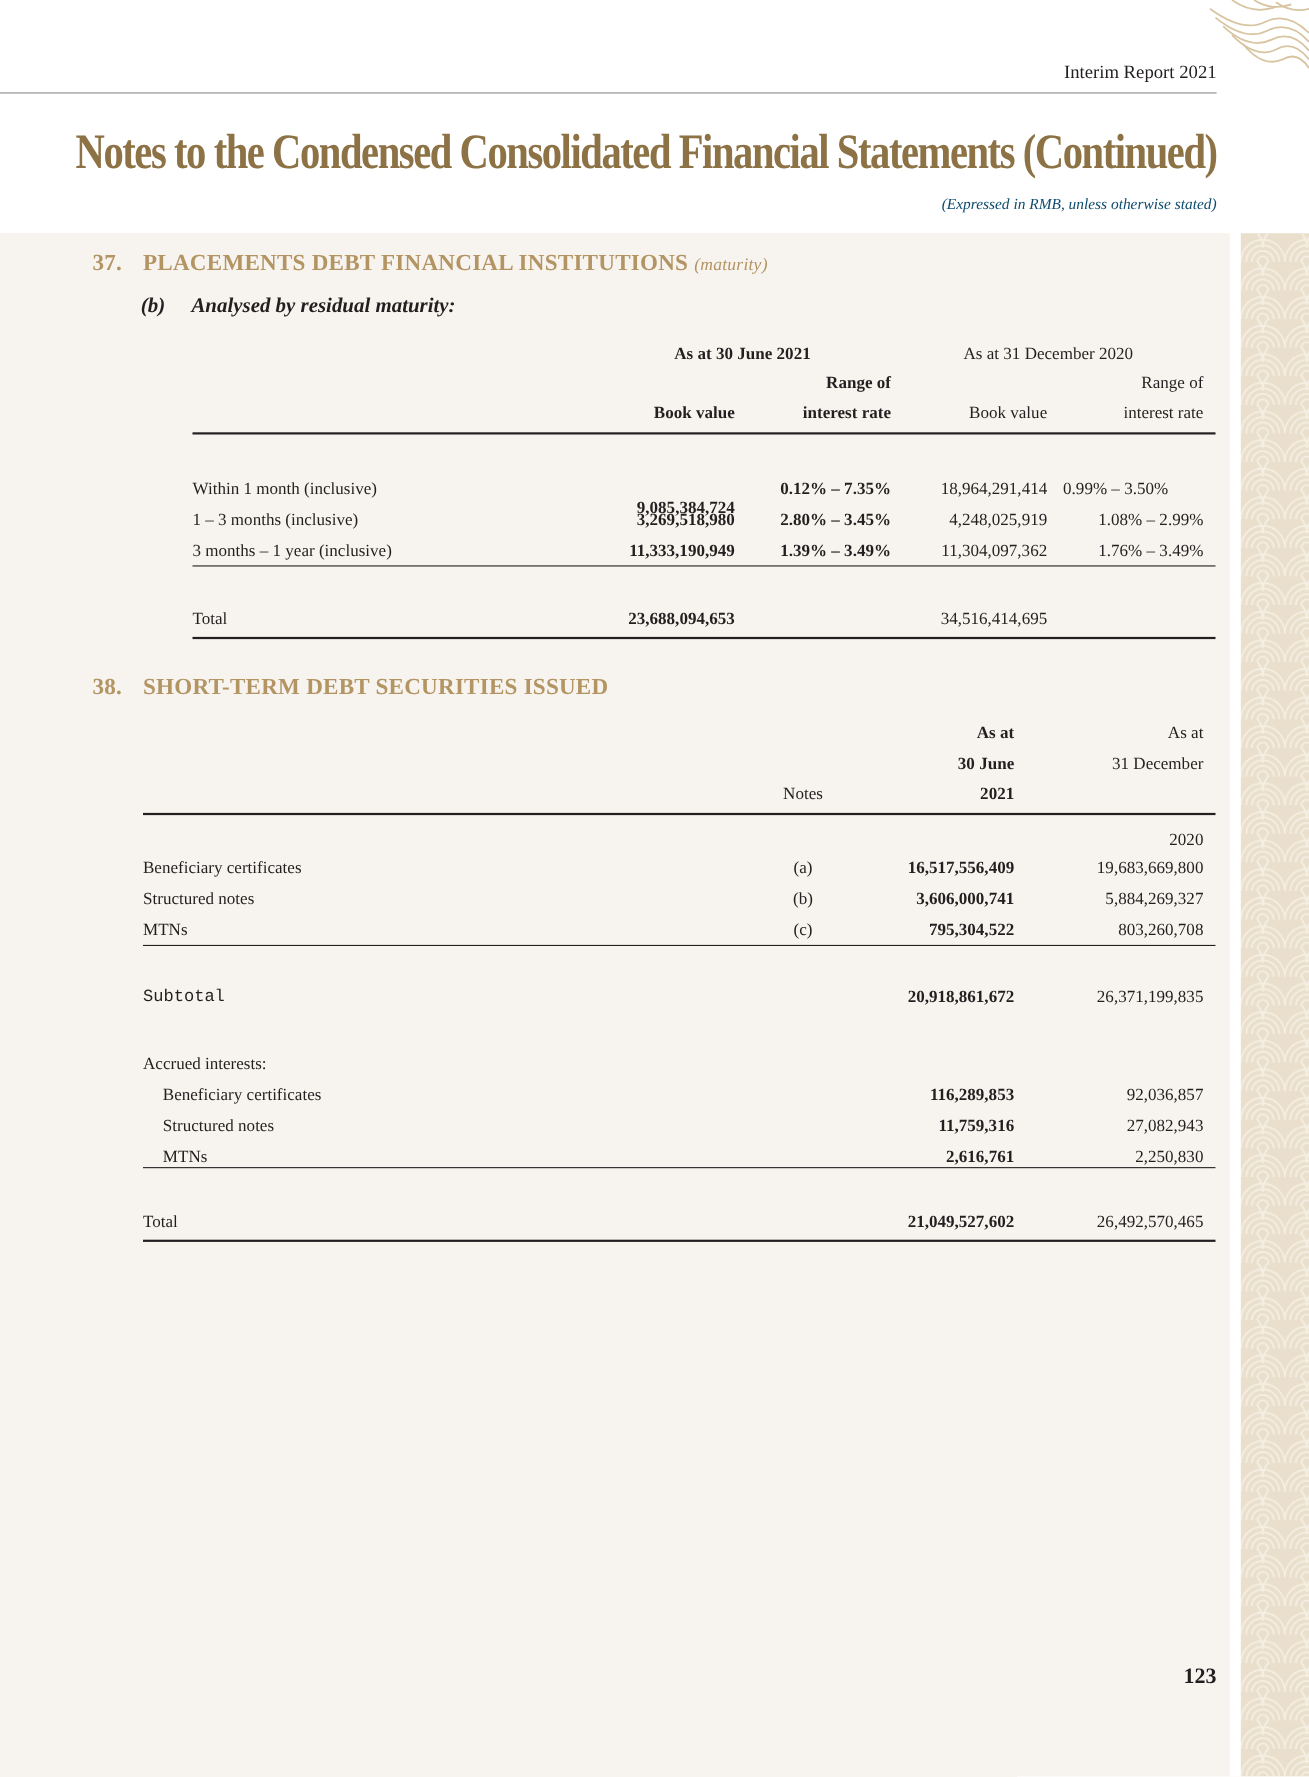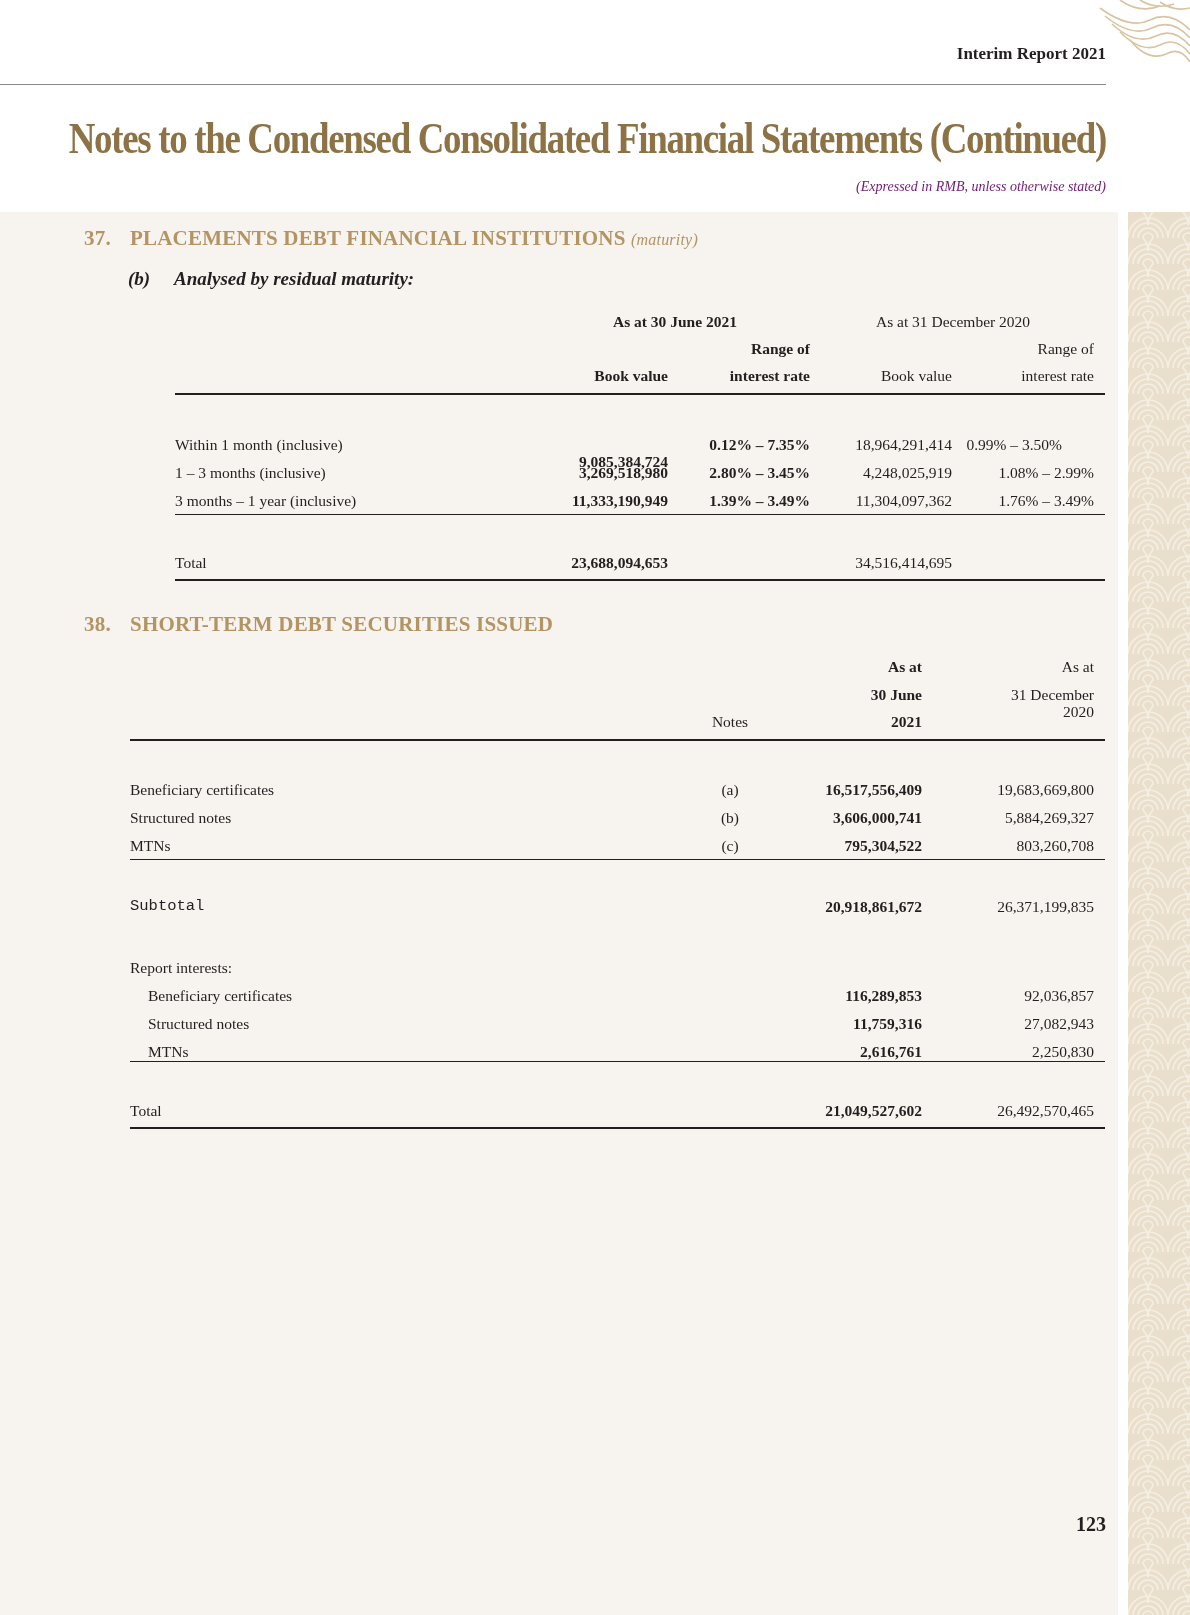--- a/index.html
+++ b/index.html
@@ -1,23 +1,23 @@
 <!DOCTYPE html>
 <html><head>
   <meta charset="utf-8">
   <style>
     * { margin: 0; padding: 0; box-sizing: border-box; }
     html, body { width: 1190px; height: 1615px; background: #ffffff; overflow: hidden; }
     body { position: relative; font-family: "Liberation Serif", "DejaVu Serif", serif; color: #231f20; }
 
     .corner-ornament { position: absolute; top: 0; right: 0; width: 100px; height: 75px; overflow: hidden; }
-    .header-title { position: absolute; top: 44px; right: 84px; font-size: 17px; font-weight: bold; color: #231f20; }
+    .header-title { position: absolute; top: 56px; right: 84px; font-size: 17px; font-weight: normal; color: #231f20; }
     .header-rule { position: absolute; top: 84px; left: 0; width: 1106px; height: 1px; background: #8a8a8a; }
     .page-title { position: absolute; top: 112px; right: 84px; font-size: 45px; font-weight: bold; color: #8c7245; letter-spacing: -1.6px; transform: scaleX(0.82); transform-origin: right center; white-space: nowrap; font-family: "Liberation Serif", serif; }
-    .subtitle { position: absolute; top: 179px; right: 84px; font-size: 14px; font-style: italic; color: #701a75; }
+    .subtitle { position: absolute; top: 179px; right: 84px; font-size: 14px; font-style: italic; color: #0c4a6e; }
 
     .content { position: absolute; top: 212px; left: 0; width: 1118px; height: 1403px; background: #f7f3ee; }
     .side-strip { position: absolute; top: 212px; left: 1128px; width: 62px; height: 1403px; background-color: #e9dfcc; overflow: hidden; }
 
     .section-heading { position: absolute; left: 84px; font-size: 21px; font-weight: bold; color: #b39463; letter-spacing: 0.2px; }
     .section-heading .num { display: inline-block; width: 46px; }
     .section-heading .cont { font-weight: normal; font-style: italic; font-size: 16px; }
     .sub-heading { position: absolute; left: 128px; top: 268px; font-size: 19px; font-weight: bold; font-style: italic; color: #231f20; }
     .sub-heading .lbl { display: inline-block; width: 46px; }
 
@@ -121,21 +121,21 @@
 
 <div class="section-heading" style="top:612px;">
   <span class="num">38.</span><span>SHORT-TERM DEBT SECURITIES ISSUED</span>
 </div>
 
 <div class="txt b r" style="top:659px; left:760px; width:162px;">As at</div>
 <div class="txt b r" style="top:687px; left:760px; width:162px;">30 June</div>
 <div class="txt b r" style="top:714px; left:760px; width:162px;">2021</div>
 <div class="txt r" style="top:659px; left:930px; width:164px;">As at</div>
 <div class="txt r" style="top:687px; left:930px; width:164px;">31 December</div>
-<div class="txt r" style="top:704px; left:930px; width:164px;font-family:Liberation Serif, serif;">2020</div>
+<div class="txt r" style="top:756px; left:930px; width:164px;font-family:Liberation Serif, serif;">2020</div>
 <div class="txt" style="top:714px; left:700px; width:60px; text-align:center;">Notes</div>
 <div class="rule thick" style="top:739px; left:130px; width:975px;"></div>
 
 <div>
   <div class="txt" style="top:782px; left:130px;">Beneficiary certificates</div>
   <div class="txt" style="top:782px; left:700px; width:60px; text-align:center;">(a)</div>
   <div class="txt b r" style="top:782px; left:760px; width:162px;">16,517,556,409</div>
   <div class="txt r" style="top:782px; left:930px; width:164px;">19,683,669,800</div>
 </div>
 <div>
@@ -151,21 +151,21 @@
   <div class="txt r" style="top:838px; left:930px; width:164px;">803,260,708</div>
 </div>
 <div class="rule" style="top:859px; left:130px; width:975px;"></div>
 
 <div>
   <div class="txt" style="top:899px; left:130px;font-family:Liberation Mono, monospace;">Subtotal</div>
   <div class="txt b r" style="top:899px; left:760px; width:162px;">20,918,861,672</div>
   <div class="txt r" style="top:899px; left:930px; width:164px;">26,371,199,835</div>
 </div>
 
-<div class="txt" style="top:960px; left:130px;">Report interests:</div>
+<div class="txt" style="top:960px; left:130px;">Accrued interests:</div>
 
 <div>
   <div class="txt" style="top:988px; left:148px;">Beneficiary certificates</div>
   <div class="txt b r" style="top:988px; left:760px; width:162px;">116,289,853</div>
   <div class="txt r" style="top:988px; left:930px; width:164px;">92,036,857</div>
 </div>
 <div>
   <div class="txt" style="top:1016px; left:148px;">Structured notes</div>
   <div class="txt b r" style="top:1016px; left:760px; width:162px;">11,759,316</div>
   <div class="txt r" style="top:1016px; left:930px; width:164px;">27,082,943</div>

